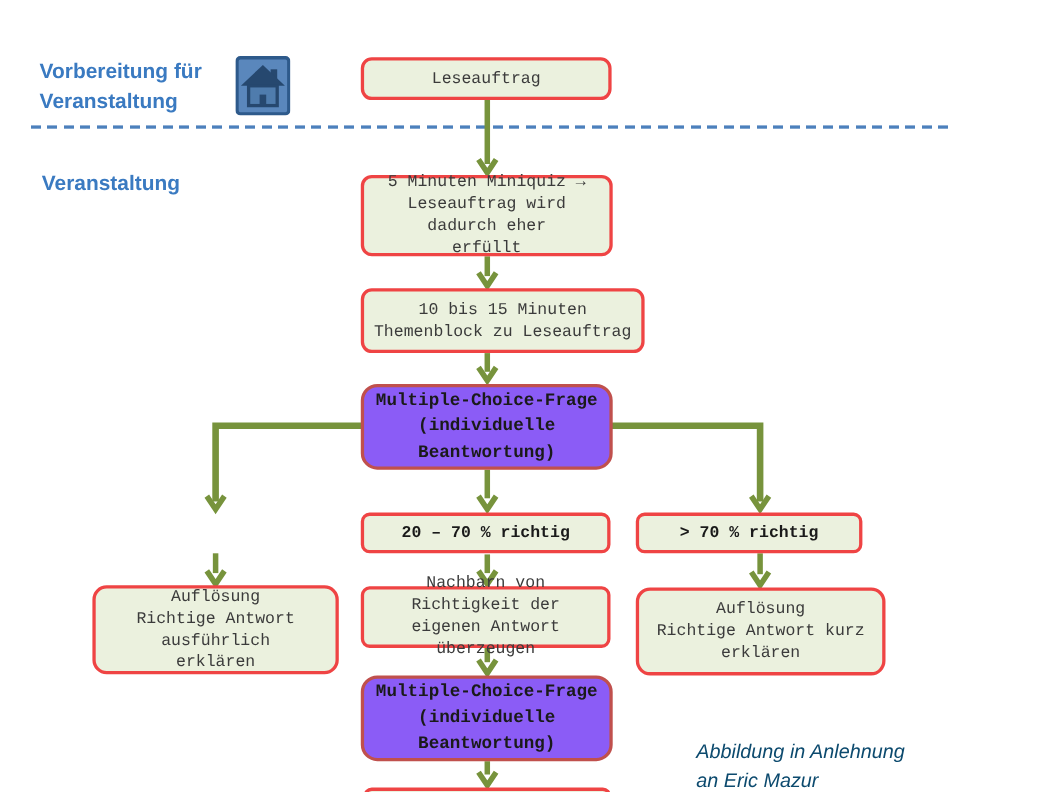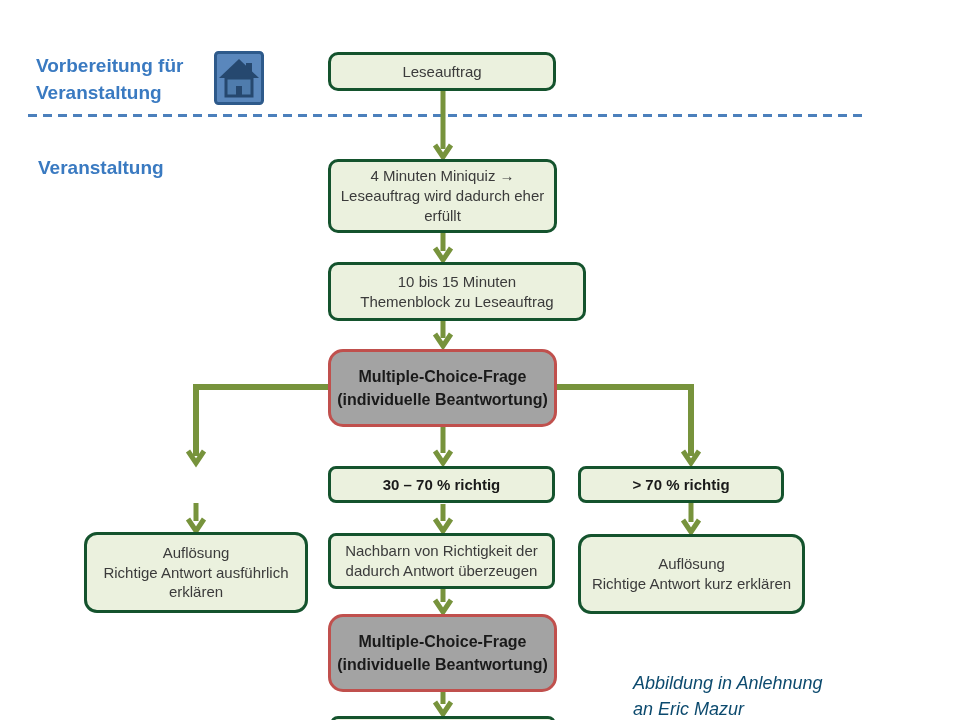--- a/index.html
+++ b/index.html
@@ -16,27 +16,27 @@
     height:3px;
     background:repeating-linear-gradient(90deg,#4c80bc 0 9px,transparent 9px 15px);
     z-index:0;
   }
   .bottom-line { height:2px; background:#4c80bc; z-index:0; }
   .connectors { position:absolute; left:0; top:0; z-index:1; }
   .box {
     position:absolute; box-sizing:border-box; z-index:2;
     display:flex; align-items:center; justify-content:center;
     text-align:center; white-space:pre-line;
-    background:#ebf1de; border:3px solid #14532d; border-radius:10px;
-    color:#3b3b3b; font-size:15px; line-height:1.32; padding:2px 6px;
+    background:#ebf1de; border:3px solid #ef4444; border-radius:10px;
+    color:#3b3b3b; font-size:15px; line-height:1.32; padding:2px 6px;font-family:Liberation Mono, monospace;
   }
   .box.bold { font-weight:bold; color:#1a1a1a; }
   .box.red {
     border-color:#c0504d; border-radius:15px; font-weight:bold;
-    color:#1a1a1a; background:#a3a3a3; font-size:16px; line-height:1.45;
+    color:#1a1a1a; background:#8b5cf6; font-size:16px; line-height:1.45;
   }
   .caption {
     font-style:italic; color:#0c4a6e; font-size:18px; line-height:26px;
     white-space:pre-line; z-index:2;
   }
 </style>
 </head>
 <body>
 
 <div class="stage">
@@ -83,41 +83,41 @@
       <path d="M188 475 L196 487 L204 475" stroke-width="5"></path>
       <path d="M435 475 L443 487 L451 475" stroke-width="5"></path>
       <path d="M683 476 L691 488 L699 476" stroke-width="5"></path>
       <path d="M435 556 L443 568 L451 556" stroke-width="5"></path>
       <path d="M435 658 L443 670 L451 658" stroke-width="5"></path>
     </g>
   </svg>
 
   <div class="box" style="left:328px; top:8px; width:228px; height:39px;">Leseauftrag</div>
 
-  <div class="box" style="left:328px; top:115px; width:229px; height:74px;">4 Minuten Miniquiz →
+  <div class="box" style="left:328px; top:115px; width:229px; height:74px;">5 Minuten Miniquiz →
 Leseauftrag wird dadurch eher
 erfüllt</div>
 
   <div class="box" style="left:328px; top:218px; width:258px; height:59px;">10 bis 15 Minuten
 Themenblock zu Leseauftrag</div>
 
   <div class="box red" style="left:328px; top:305px; width:229px; height:78px;">Multiple-Choice-Frage
 (individuelle Beantwortung)</div>
 
 
-  <div class="box bold" style="left:328px; top:422px; width:227px; height:37px; border-radius:8px;">30 – 70 % richtig</div>
+  <div class="box bold" style="left:328px; top:422px; width:227px; height:37px; border-radius:8px;">20 – 70 % richtig</div>
 
   <div class="box bold" style="left:578px; top:422px; width:206px; height:37px; border-radius:8px;">&gt; 70 % richtig</div>
 
   <div class="box" style="left:84px; top:488px; width:224px; height:81px; border-radius:13px;">Auflösung
 Richtige Antwort ausführlich
 erklären</div>
 
   <div class="box" style="left:328px; top:489px; width:227px; height:56px; border-radius:8px;">Nachbarn von Richtigkeit der
-dadurch Antwort überzeugen</div>
+eigenen Antwort überzeugen</div>
 
   <div class="box" style="left:578px; top:490px; width:227px; height:80px; border-radius:13px;">Auflösung
 Richtige Antwort kurz erklären</div>
 
   <div class="box red" style="left:328px; top:570px; width:229px; height:78px;">Multiple-Choice-Frage
 (individuelle Beantwortung)</div>
 
   <div class="box" style="left:330px; top:672px; width:226px; height:44px; border-radius:8px;">Auflösung</div>
 
   <div class="abs caption" style="left:633px; top:626px;">Abbildung in Anlehnung

